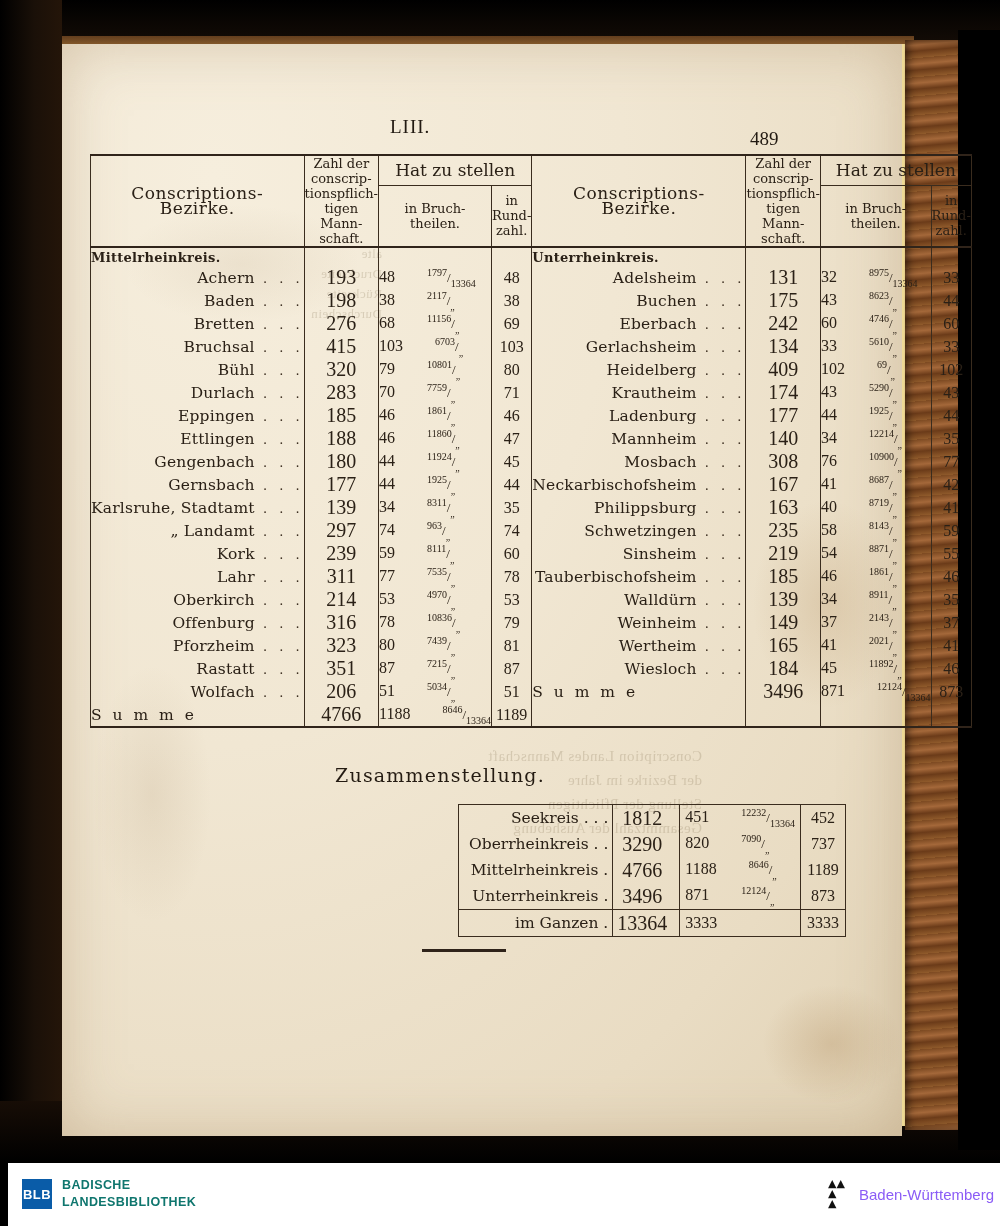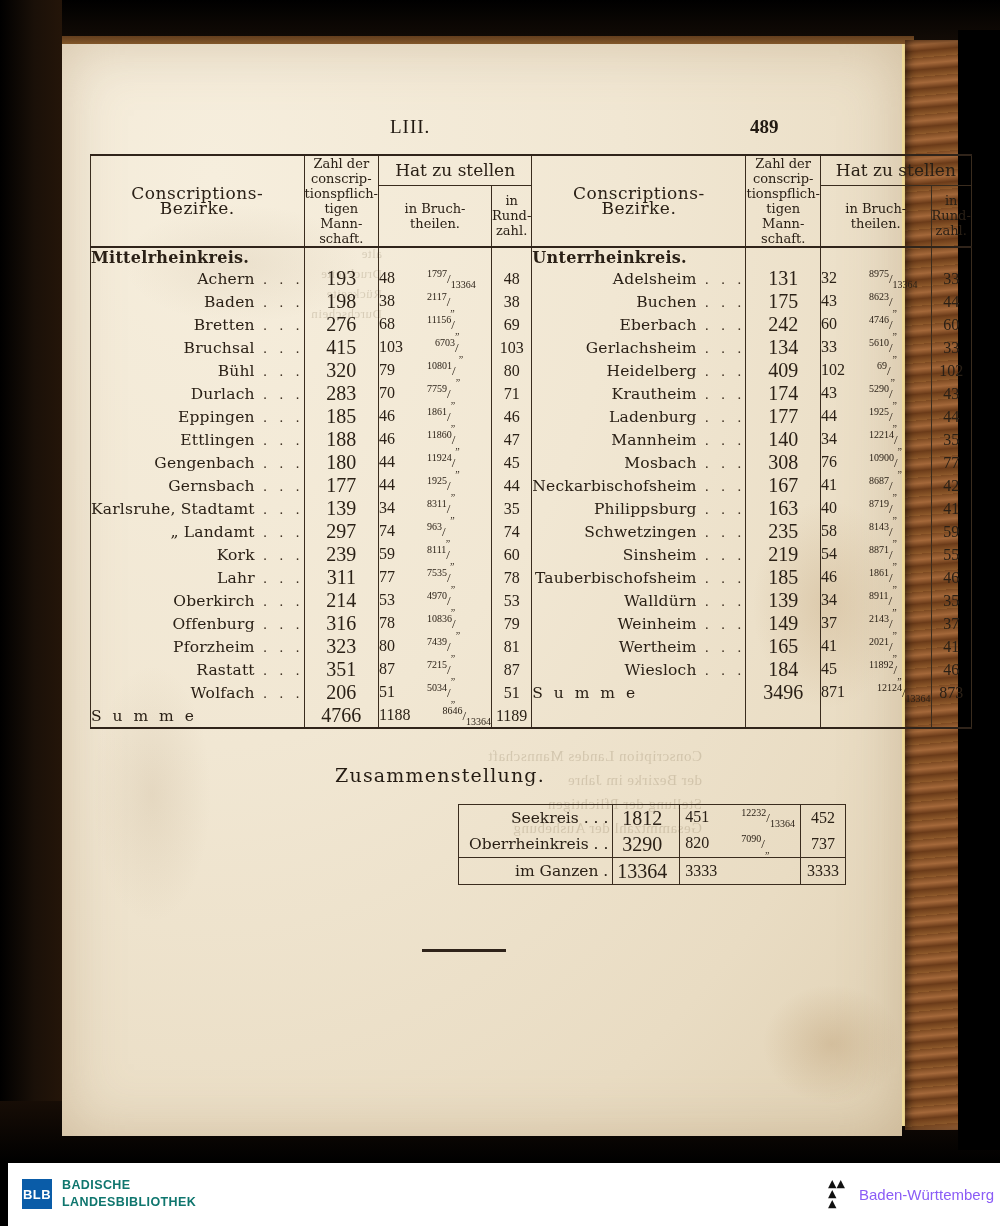--- a/index.html
+++ b/index.html
@@ -111,23 +111,22 @@
     color: #221a12;
   }
   .head-center {
     position: absolute;
     left: 300px; top: 0;
     font-size: 19px;
     letter-spacing: 1px;
   }
   .head-page {
     position: absolute;
-    left: 660px; top: 0;
+    left: 660px; top: 12px;
     font-size: 19px;
-    font-weight: bold;
   }
 
   table.main {
     border-collapse: collapse;
     color: #2a2016;
     font-size: 15.5px;
   }
   .tblwrap {
     position: absolute;
     left: 28px; top: 110px;
@@ -197,21 +196,21 @@
     font-size: 10px;
     vertical-align: sub;
   }
   .round {
     text-align: center;
     padding: 1.5px 6px;
     font-size: 16px;
   }
   .kreis {
     font-family: "DejaVu Serif", serif;
-    font-size: 16px;
+    font-size: 13px;
     font-weight: 600;
     padding: 5px 4px 4px 10px;
     letter-spacing: .3px;
   }
   .summe {
     font-family: "DejaVu Serif", serif;
     font-size: 15.5px;
     letter-spacing: 3px;
     padding: 6px 4px 5px 34px;
   }
@@ -618,20 +617,32 @@
               <td class="zname vline-r hline-top" style="border-left: 1.3px solid rgb(58, 44, 30);">Seekreis  .  .  .</td>
               <td class="num vline-r hline-top">1812</td>
               <td class="frac vline-r hline-top">451 <sup>12232</sup><span class="sl">/</span><sub>13364</sub></td>
               <td class="round vline-r hline-top">452</td>
             </tr>
             <tr>
               <td class="zname vline-r" style="border-left: 1.3px solid rgb(58, 44, 30);">Oberrheinkreis  .  .</td>
               <td class="num vline-r">3290</td>
               <td class="frac vline-r">820 <sup>7090</sup><span class="sl">/</span><sub>„</sub></td>
               <td class="round vline-r">737</td>
+            </tr>
+            <tr>
+              <td class="zname vline-r" style="border-left: 1.3px solid rgb(58, 44, 30);">Mittelrheinkreis .</td>
+              <td class="num vline-r">4766</td>
+              <td class="frac vline-r">1188 <sup>8646</sup><span class="sl">/</span><sub>„</sub></td>
+              <td class="round vline-r">1189</td>
+            </tr>
+            <tr>
+              <td class="zname vline-r" style="border-left: 1.3px solid rgb(58, 44, 30);">Unterrheinkreis  .</td>
+              <td class="num vline-r">3496</td>
+              <td class="frac vline-r">871 <sup>12124</sup><span class="sl">/</span><sub>„</sub></td>
+              <td class="round vline-r">873</td>
             </tr>
             <tr>
               <td class="zname vline-r hline-top hline-bot" style="border-left: 1.3px solid rgb(58, 44, 30);">im Ganzen  .</td>
               <td class="num vline-r hline-top hline-bot">13364</td>
               <td class="frac vline-r hline-top hline-bot">3333</td>
               <td class="round vline-r hline-top hline-bot">3333</td>
             </tr>
           </tbody>
       </table>
     </div>

